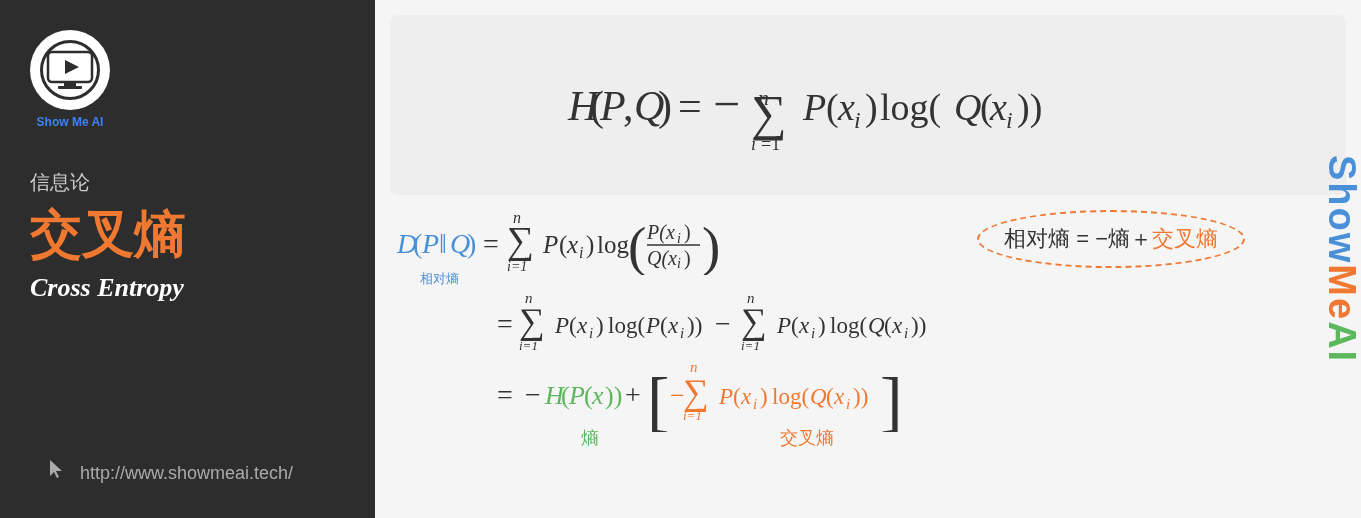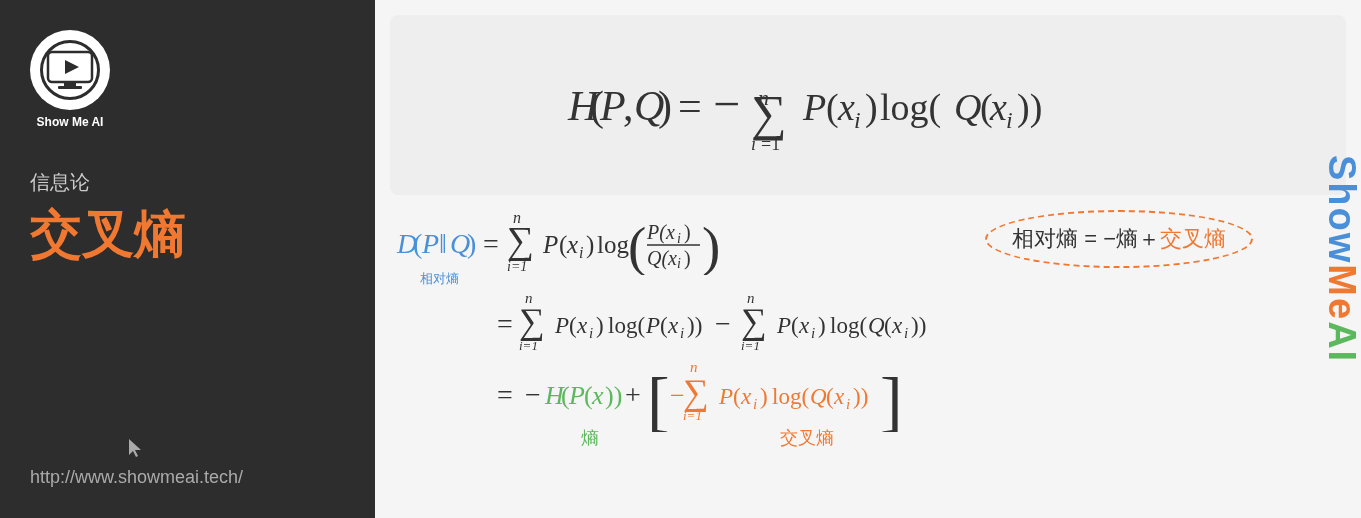--- a/index.html
+++ b/index.html
@@ -47,21 +47,21 @@
       height: 60px;
       border-radius: 50%;
       border: 3px solid #2d2d2d;
       display: flex;
       align-items: center;
       justify-content: center;
       position: relative;
     }
 
     .logo-text {
-      color: #ffffff;
+      color: #3b82f6;
       font-size: 12px;
       font-family: Arial, sans-serif;
       font-weight: bold;
       text-align: center;
     }
 
     .sidebar-category {
       color: #cccccc;
       font-size: 20px;
       font-family: 'Microsoft YaHei', sans-serif;
@@ -83,26 +83,26 @@
       font-size: 26px;
       font-style: italic;
       font-family: 'Times New Roman', Times, serif;
       font-weight: bold;
       margin-bottom: 30px;
     }
 
     .sidebar-url-container {
       display: flex;
       align-items: center;
+      gap: 10px;
       margin-top: auto;
       padding-bottom: 10px;
       position: absolute;
       bottom: 20px;
-      left: 30px;
-      flex-direction: column;
+      left: 46px;
     }
 
     .cursor-icon {
       color: #aaaaaa;
       font-size: 22px;
     }
 
     .sidebar-url {
       color: #aaaaaa;
       font-size: 18px;
@@ -150,21 +150,21 @@
       display: flex;
       justify-content: center;
       align-items: center;
       min-height: 180px;
       border-radius: 8px;
       margin: 15px 15px 5px 15px;
     }
 
     .bubble-annotation {
       position: absolute;
-      right: 88px;
+      right: 96px;
       top: 5px;
       border: 2px dashed #f07830;
       border-radius: 50%;
       padding: 12px 25px;
       display: flex;
       align-items: center;
       gap: 5px;
     }
 
     .bubble-text {
@@ -207,20 +207,21 @@
 
           <polygon points="19,10 19,24 33,17" fill="#2d2d2d"></polygon>
         </svg>
       </div>
     </div>
     <div class="logo-text">Show Me AI</div>
   </div>
 
   <div class="sidebar-category">信息论</div>
   <div class="sidebar-title-zh">交叉熵</div>
+  <div class="sidebar-title-en">Cross Entropy</div>
 
   <div class="sidebar-url-container">
     <span class="cursor-icon">
       <svg width="24" height="24" viewBox="0 0 24 24" fill="none">
         <path d="M4 2 L4 18 L8 14 L11 20 L13 19 L10 13 L16 13 Z" fill="#aaaaaa"></path>
       </svg>
     </span>
     <span class="sidebar-url">http://www.showmeai.tech/</span>
   </div>
 </div>

